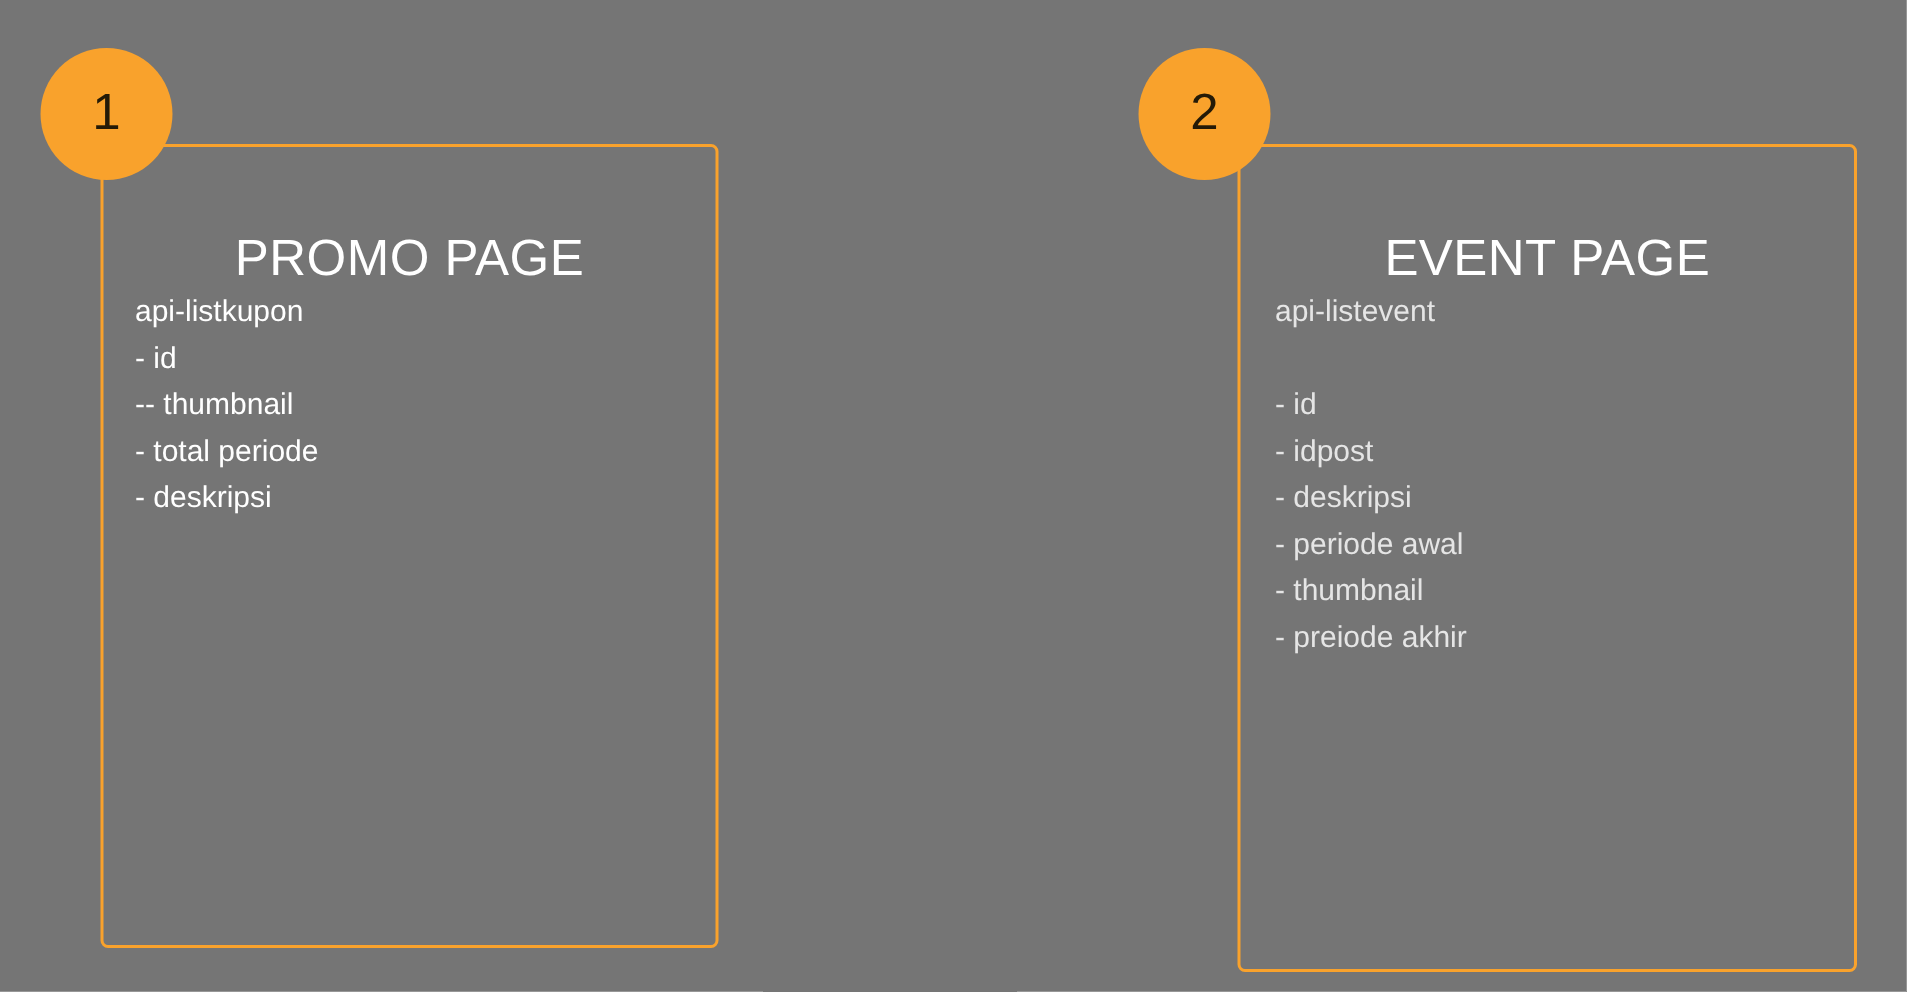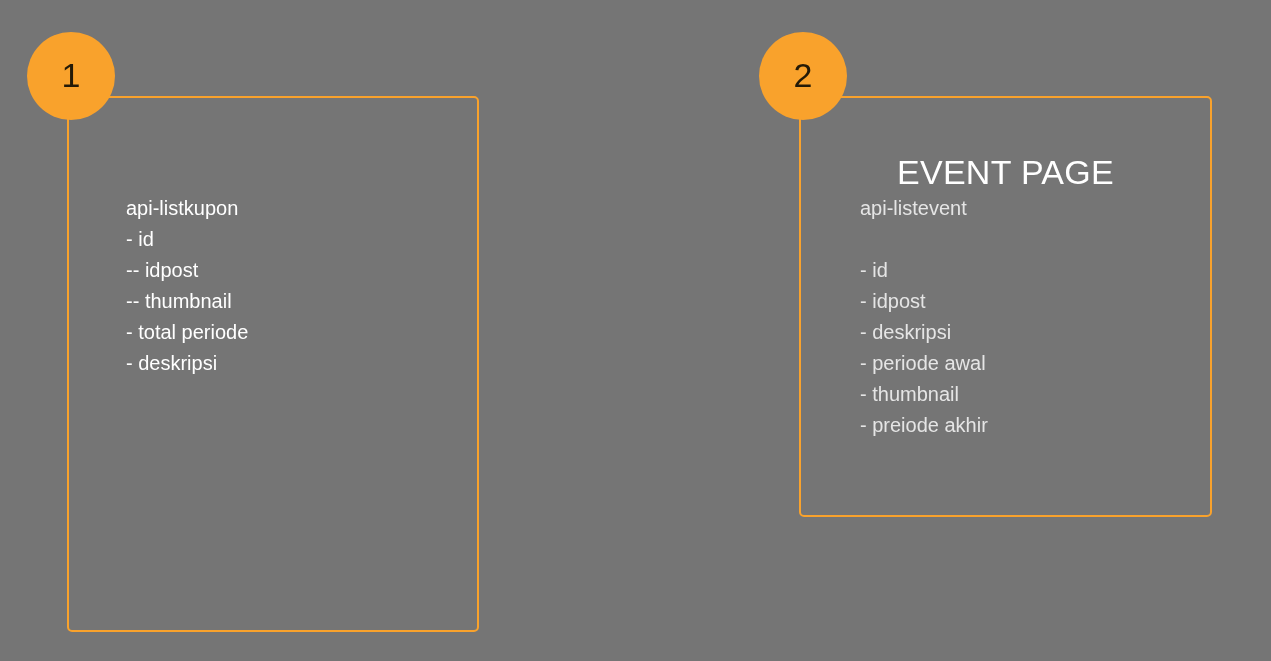--- a/index.html
+++ b/index.html
@@ -28,24 +28,24 @@
     border-radius: 5px;
     background: transparent;
   }
   #card-promo {
     left: 67px;
     top: 96px;
     width: 412px;
     height: 536px;
   }
   #card-event {
-    left: 799px;
+    left: 825px;
     top: 96px;
     width: 413px;
-    height: 421px;
+    height: 552px;
   }
 
   
   .card-title {
     position: absolute;
     left: 0;
     right: 0;
     top: 26px;
     text-align: center;
     color: #ffffff;
@@ -66,21 +66,20 @@
     font-size: 20px;
     line-height: 31px;
     font-weight: 400;
   }
   #card-event .card-body {
     left: 23px;
   }
   .body-line {
     white-space: pre;
     min-height: 31px;
-    margin-left: 36px;
   }
   .body-line.blank {
     height: 31px;
   }
 
   
   .badge {
     position: absolute;
     width: 88px;
     height: 88px;
@@ -106,24 +105,24 @@
     left: 759px;
     top: 32px;
   }
 </style>
 </head>
 <body>
 
 <div id="canvas" style="background: rgb(117, 117, 117);">
 
   <section class="card" id="card-promo" style="border-color: rgb(249, 162, 44);">
+    <h2 class="card-title" style="color: rgb(255, 255, 255);">PROMO PAGE</h2>
     <div class="card-body" id="promo-body" style="color: rgb(255, 255, 255);">
         <div class="body-line">api-listkupon</div>
         <div class="body-line">- id</div>
-        <div class="body-line">-- idpost</div>
         <div class="body-line">-- thumbnail</div>
         <div class="body-line">- total periode</div>
         <div class="body-line">- deskripsi</div>
       </div>
   </section>
 
   <section class="card" id="card-event" style="border-color: rgb(249, 162, 44);">
     <h2 class="card-title" style="color: rgb(255, 255, 255);">EVENT PAGE</h2>
     <div class="card-body" id="event-body" style="color: #e5e5e5;">
         <div class="body-line">api-listevent</div>

